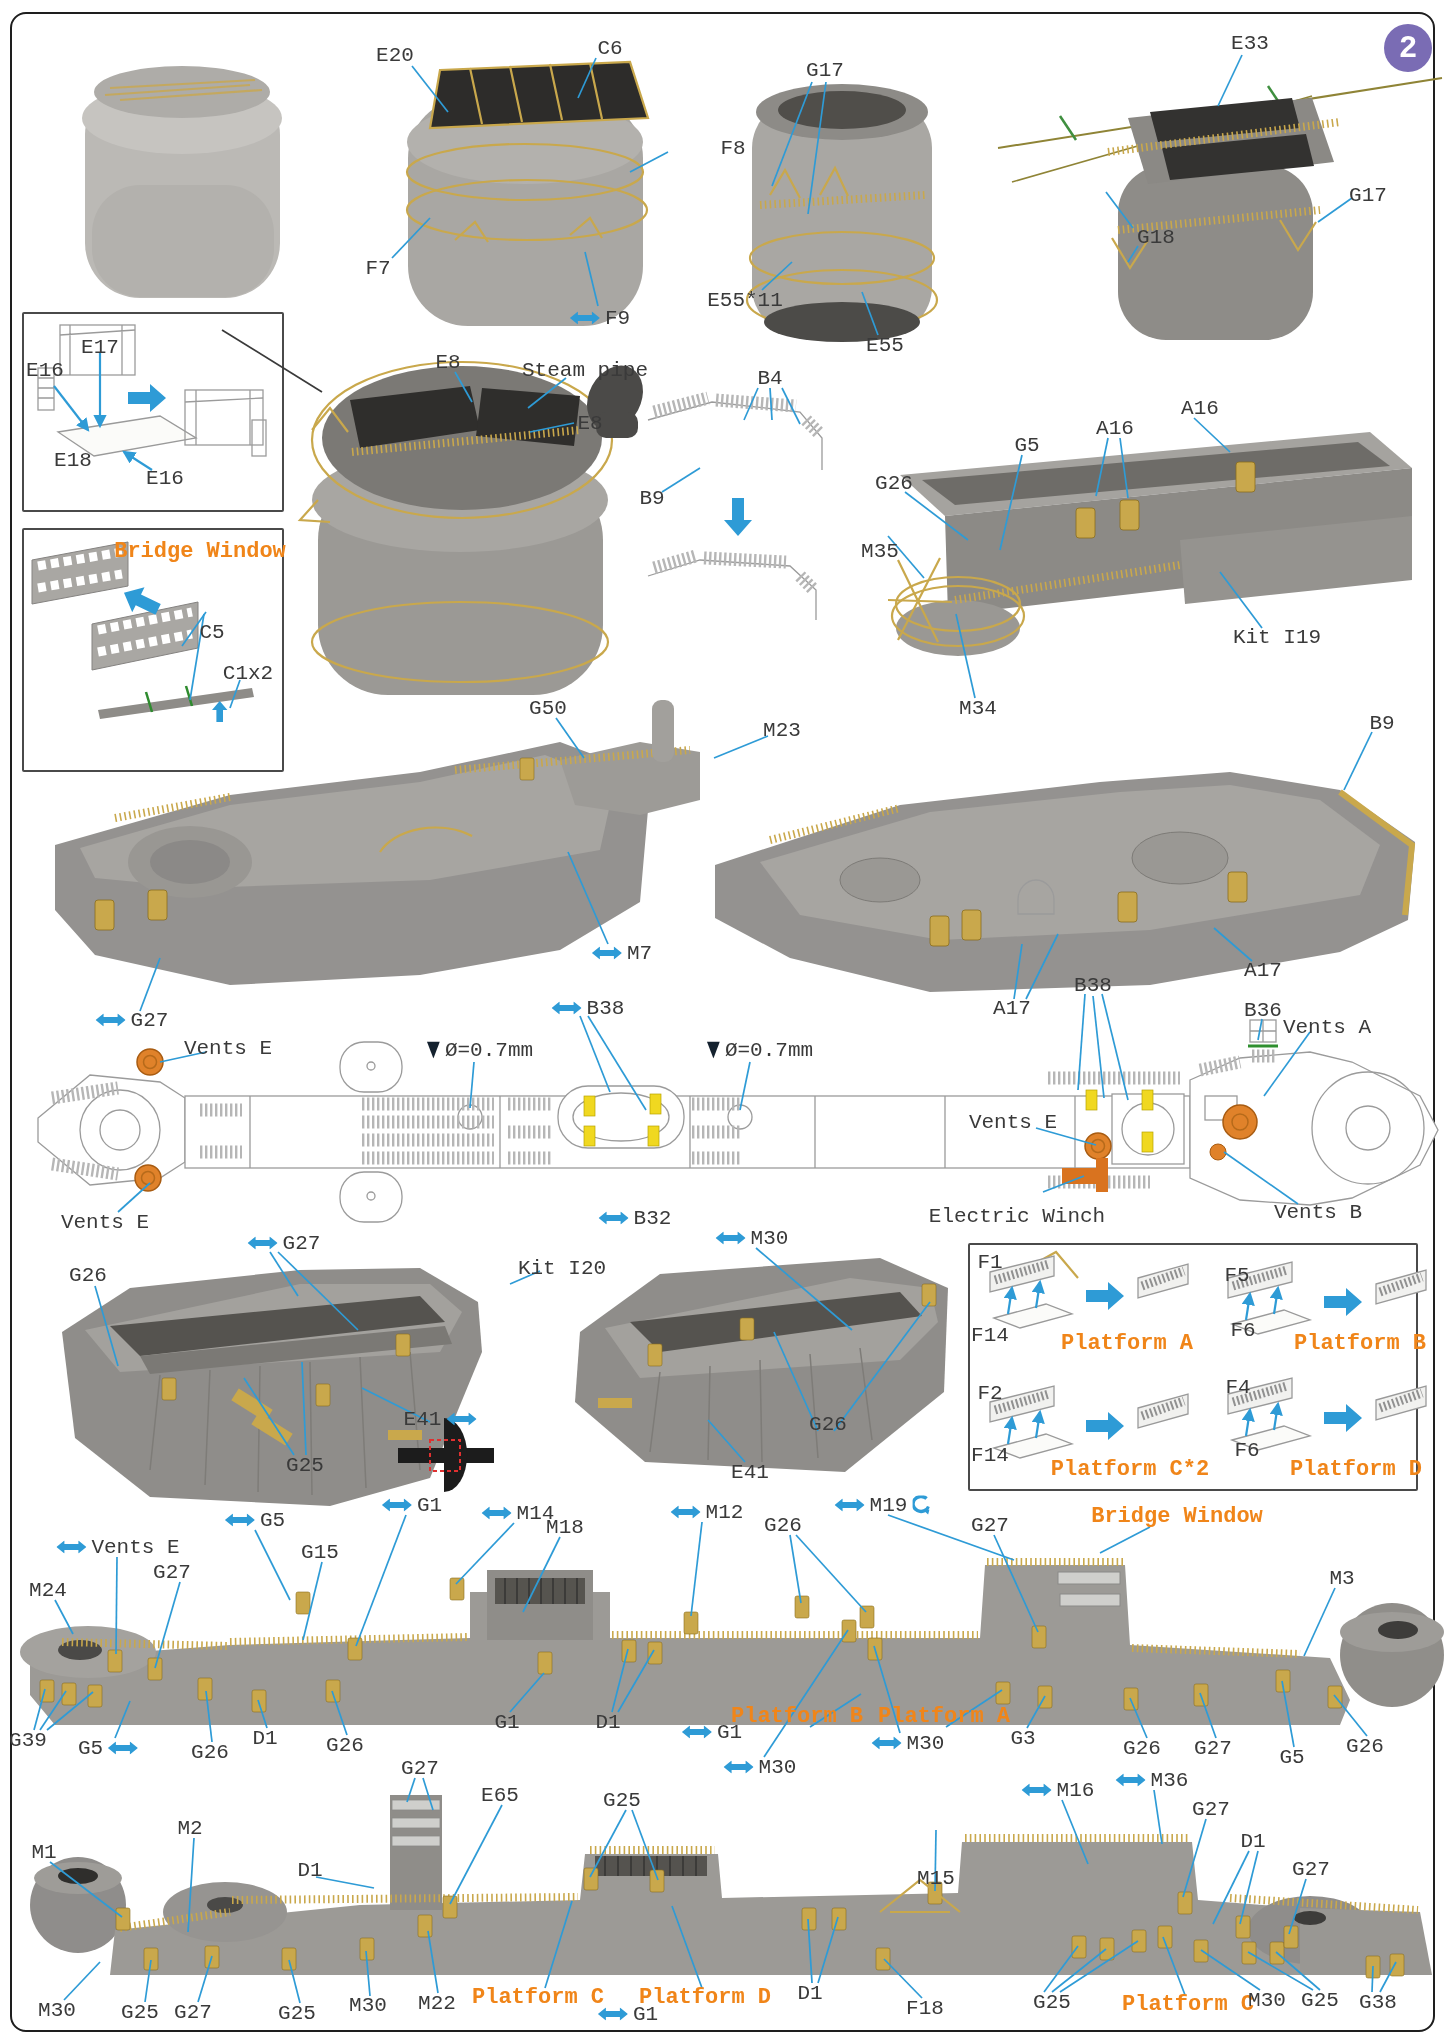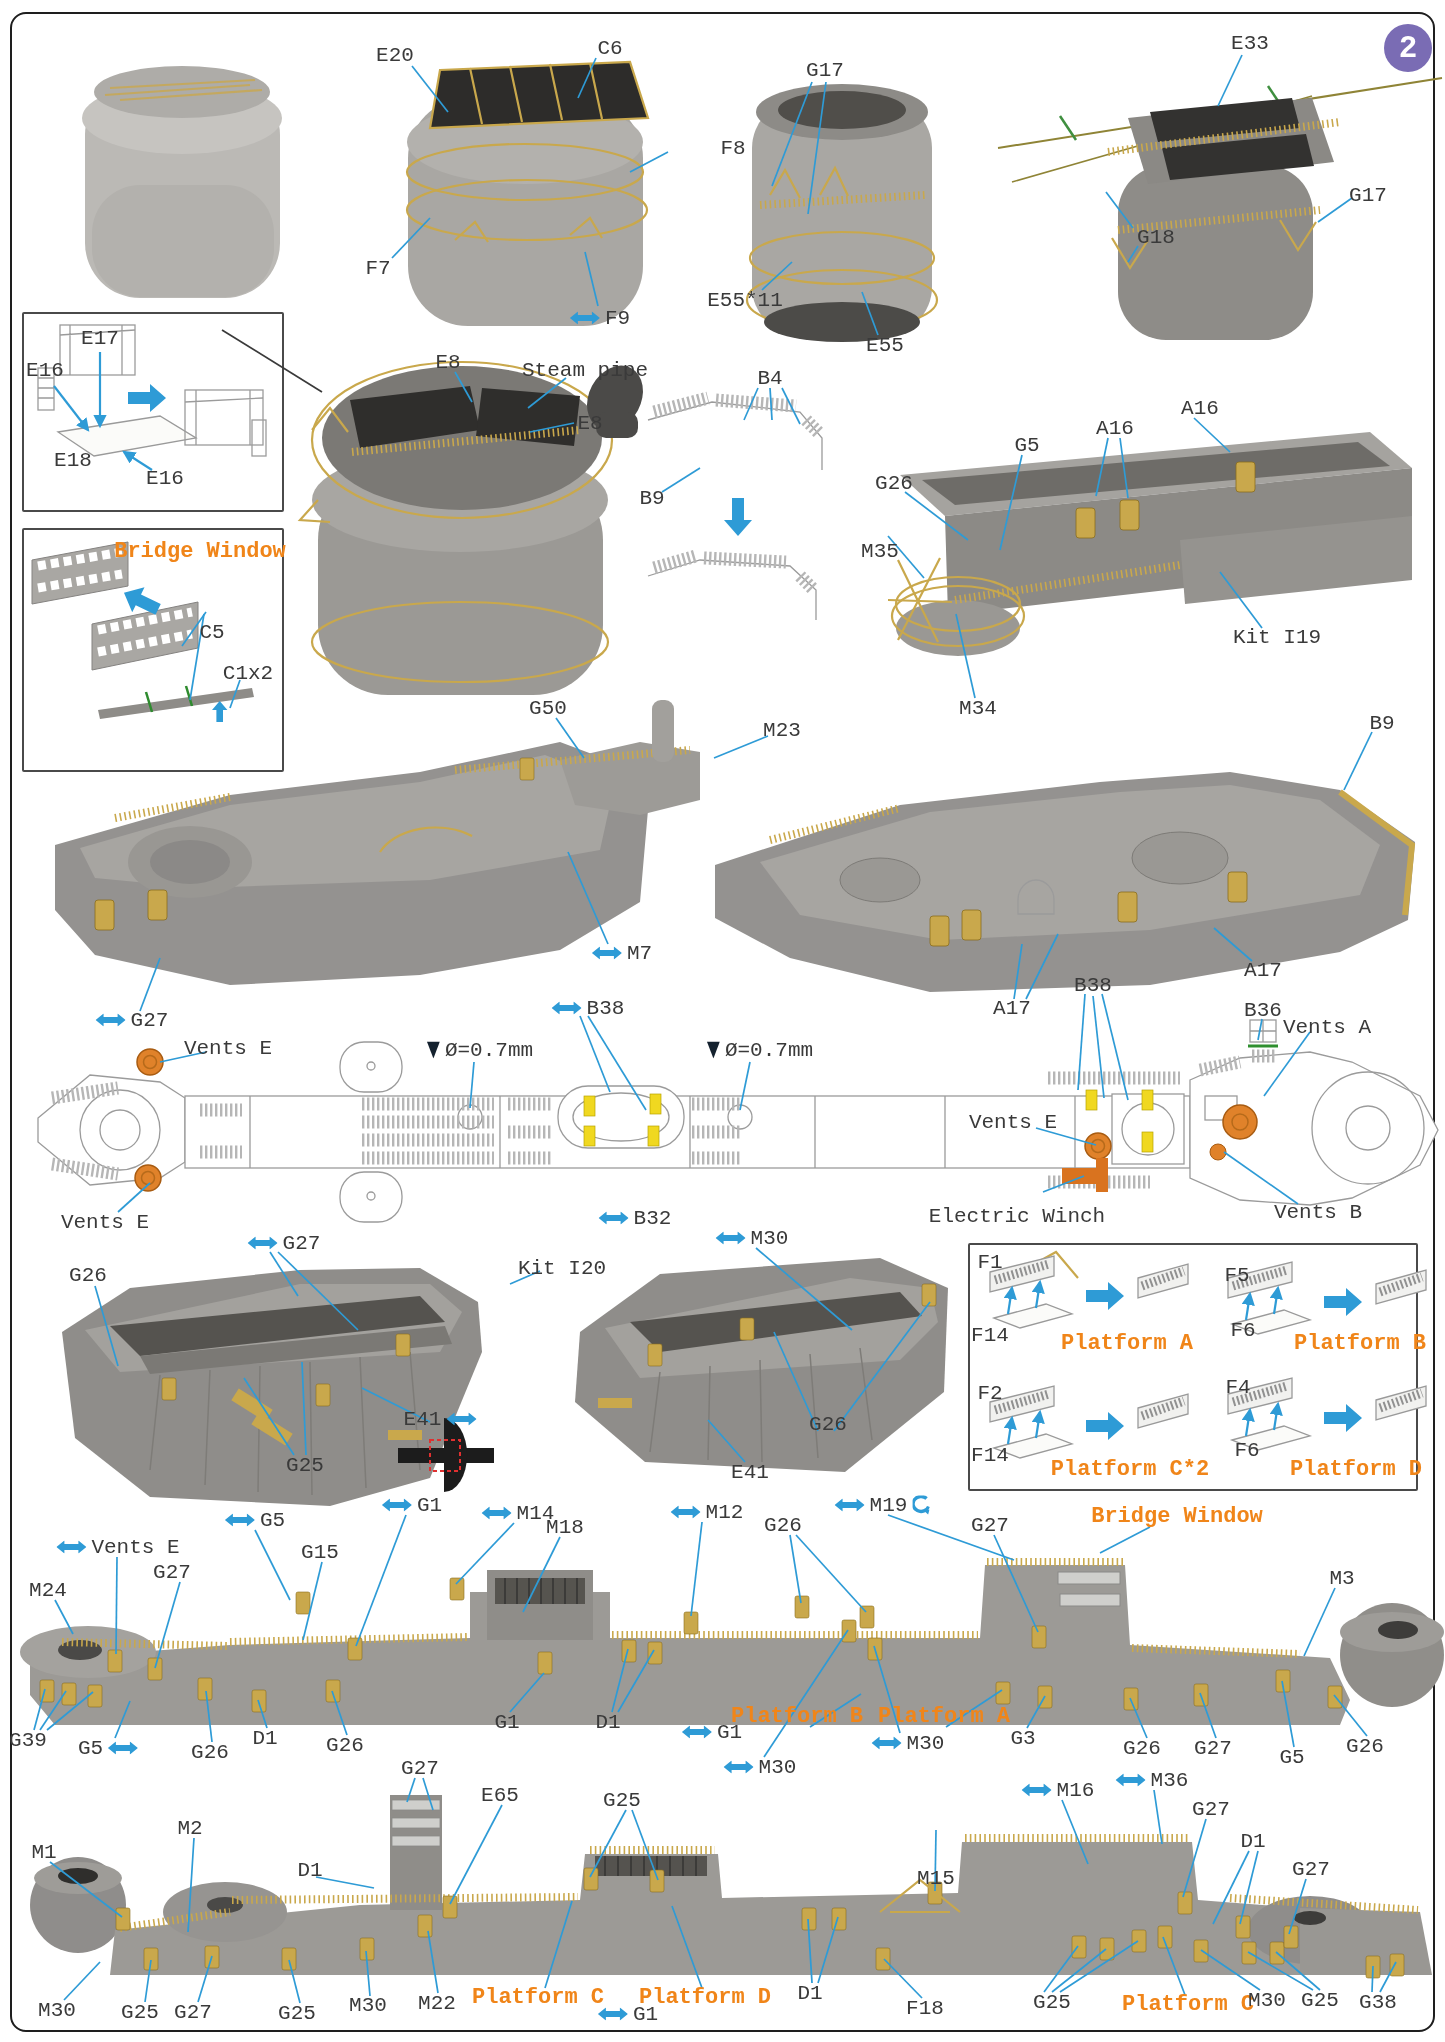--- a/index.html
+++ b/index.html
@@ -571,21 +571,21 @@
       </div>
       <div class="co" style="left: 1250px; top: 43px;">
         <span>E33</span>
       </div>
       <div class="co" style="left: 1123px; top: 237px; margin-left: 33px;">
         <span>G18</span>
       </div>
       <div class="co" style="left: 1368px; top: 195px;">
         <span>G17</span>
       </div>
-      <div class="co" style="left: 100px; top: 338px;">
+      <div class="co" style="left: 100px; top: 347px;">
         <span>E17</span>
       </div>
       <div class="co" style="left: 45px; top: 370px;">
         <span>E16</span>
       </div>
       <div class="co" style="left: 73px; top: 460px;">
         <span>E18</span>
       </div>
       <div class="co" style="left: 165px; top: 478px;">
         <span>E16</span>

